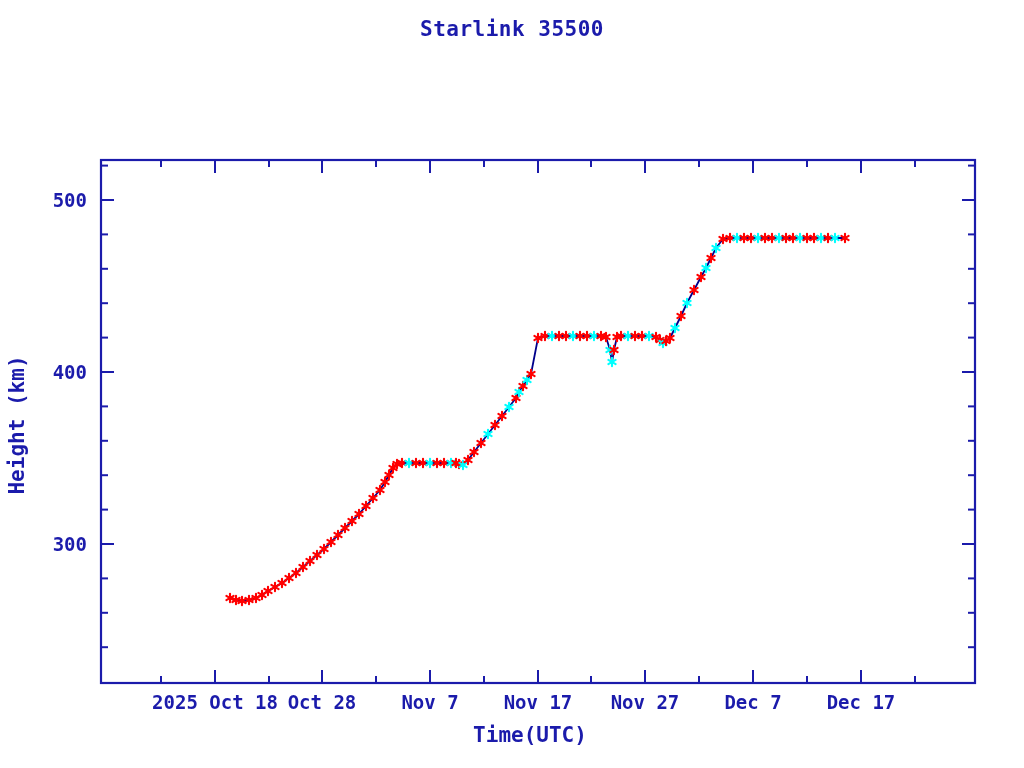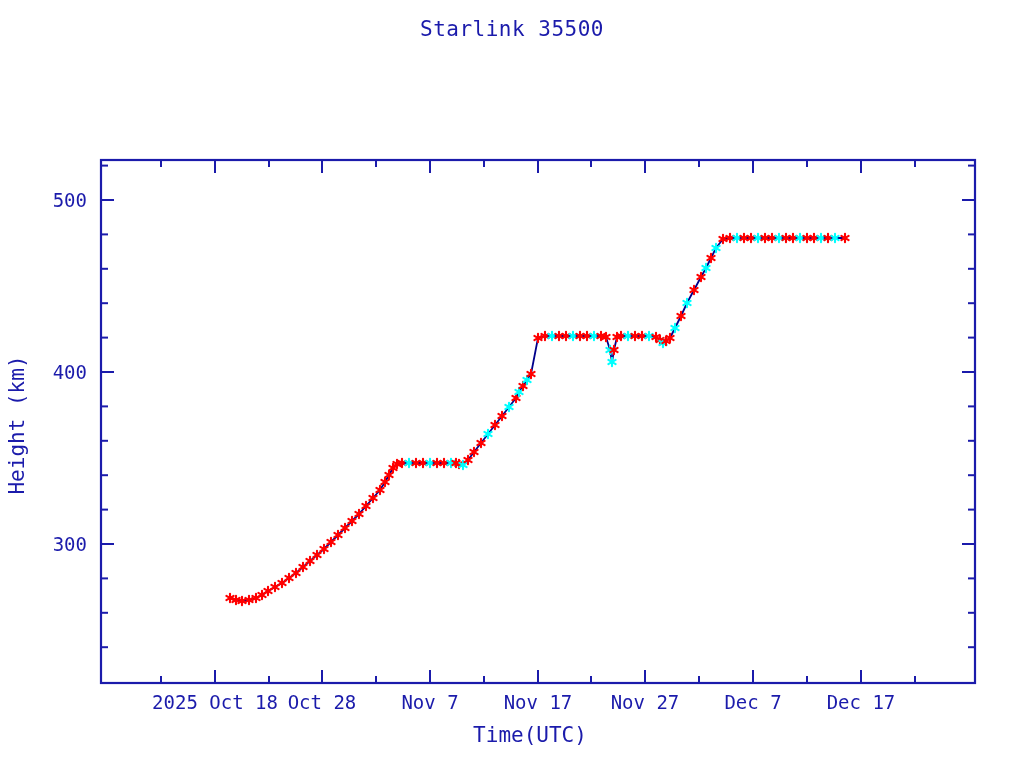--- a/index.html
+++ b/index.html
@@ -10,20 +10,21 @@
   body {
     width: 1024px;
     height: 768px;
     overflow: hidden;
     font-family: "DejaVu Serif", serif;
   }
   #chart-root {
     position: relative;
     width: 1024px;
     height: 583px;
+    font-weight: bold;
   }
   svg#plot {
     display: block;
     width: 1024px;
     height: 768px;
   }
   text.axis-label,
   text.tick-label,
   text.chart-title {
     font-family: "DejaVu Sans Mono", "Liberation Mono", monospace;

